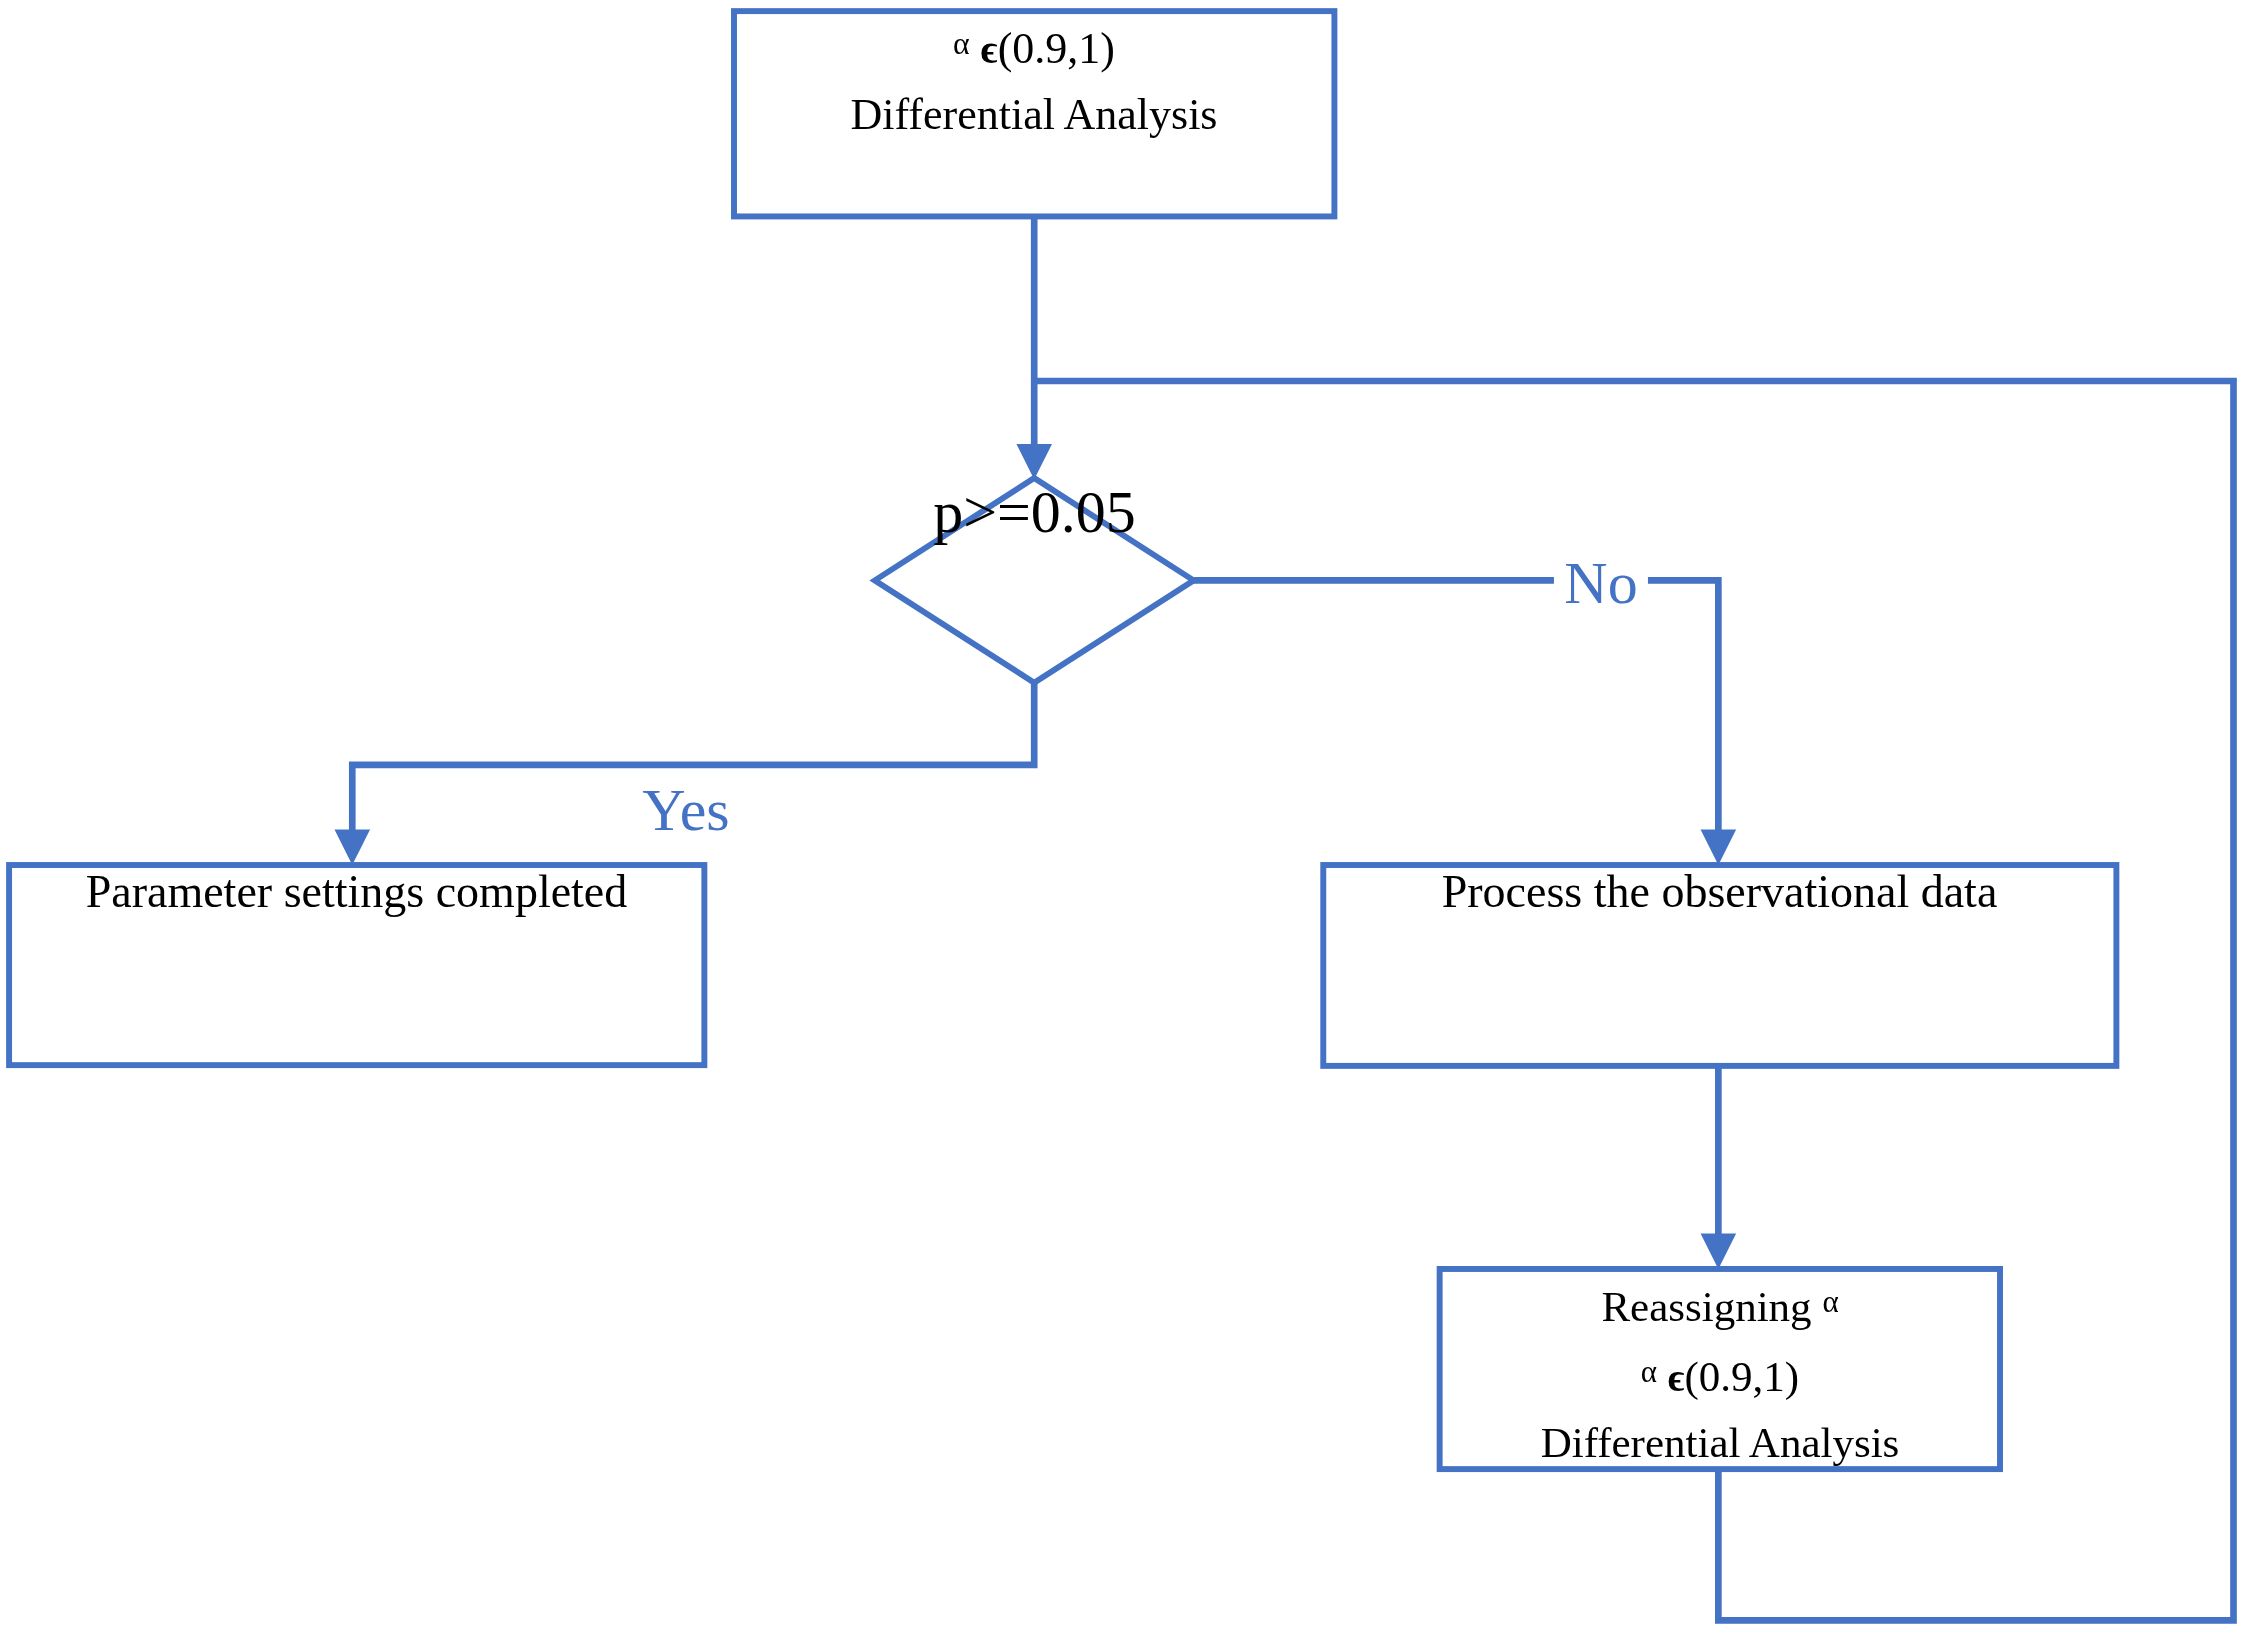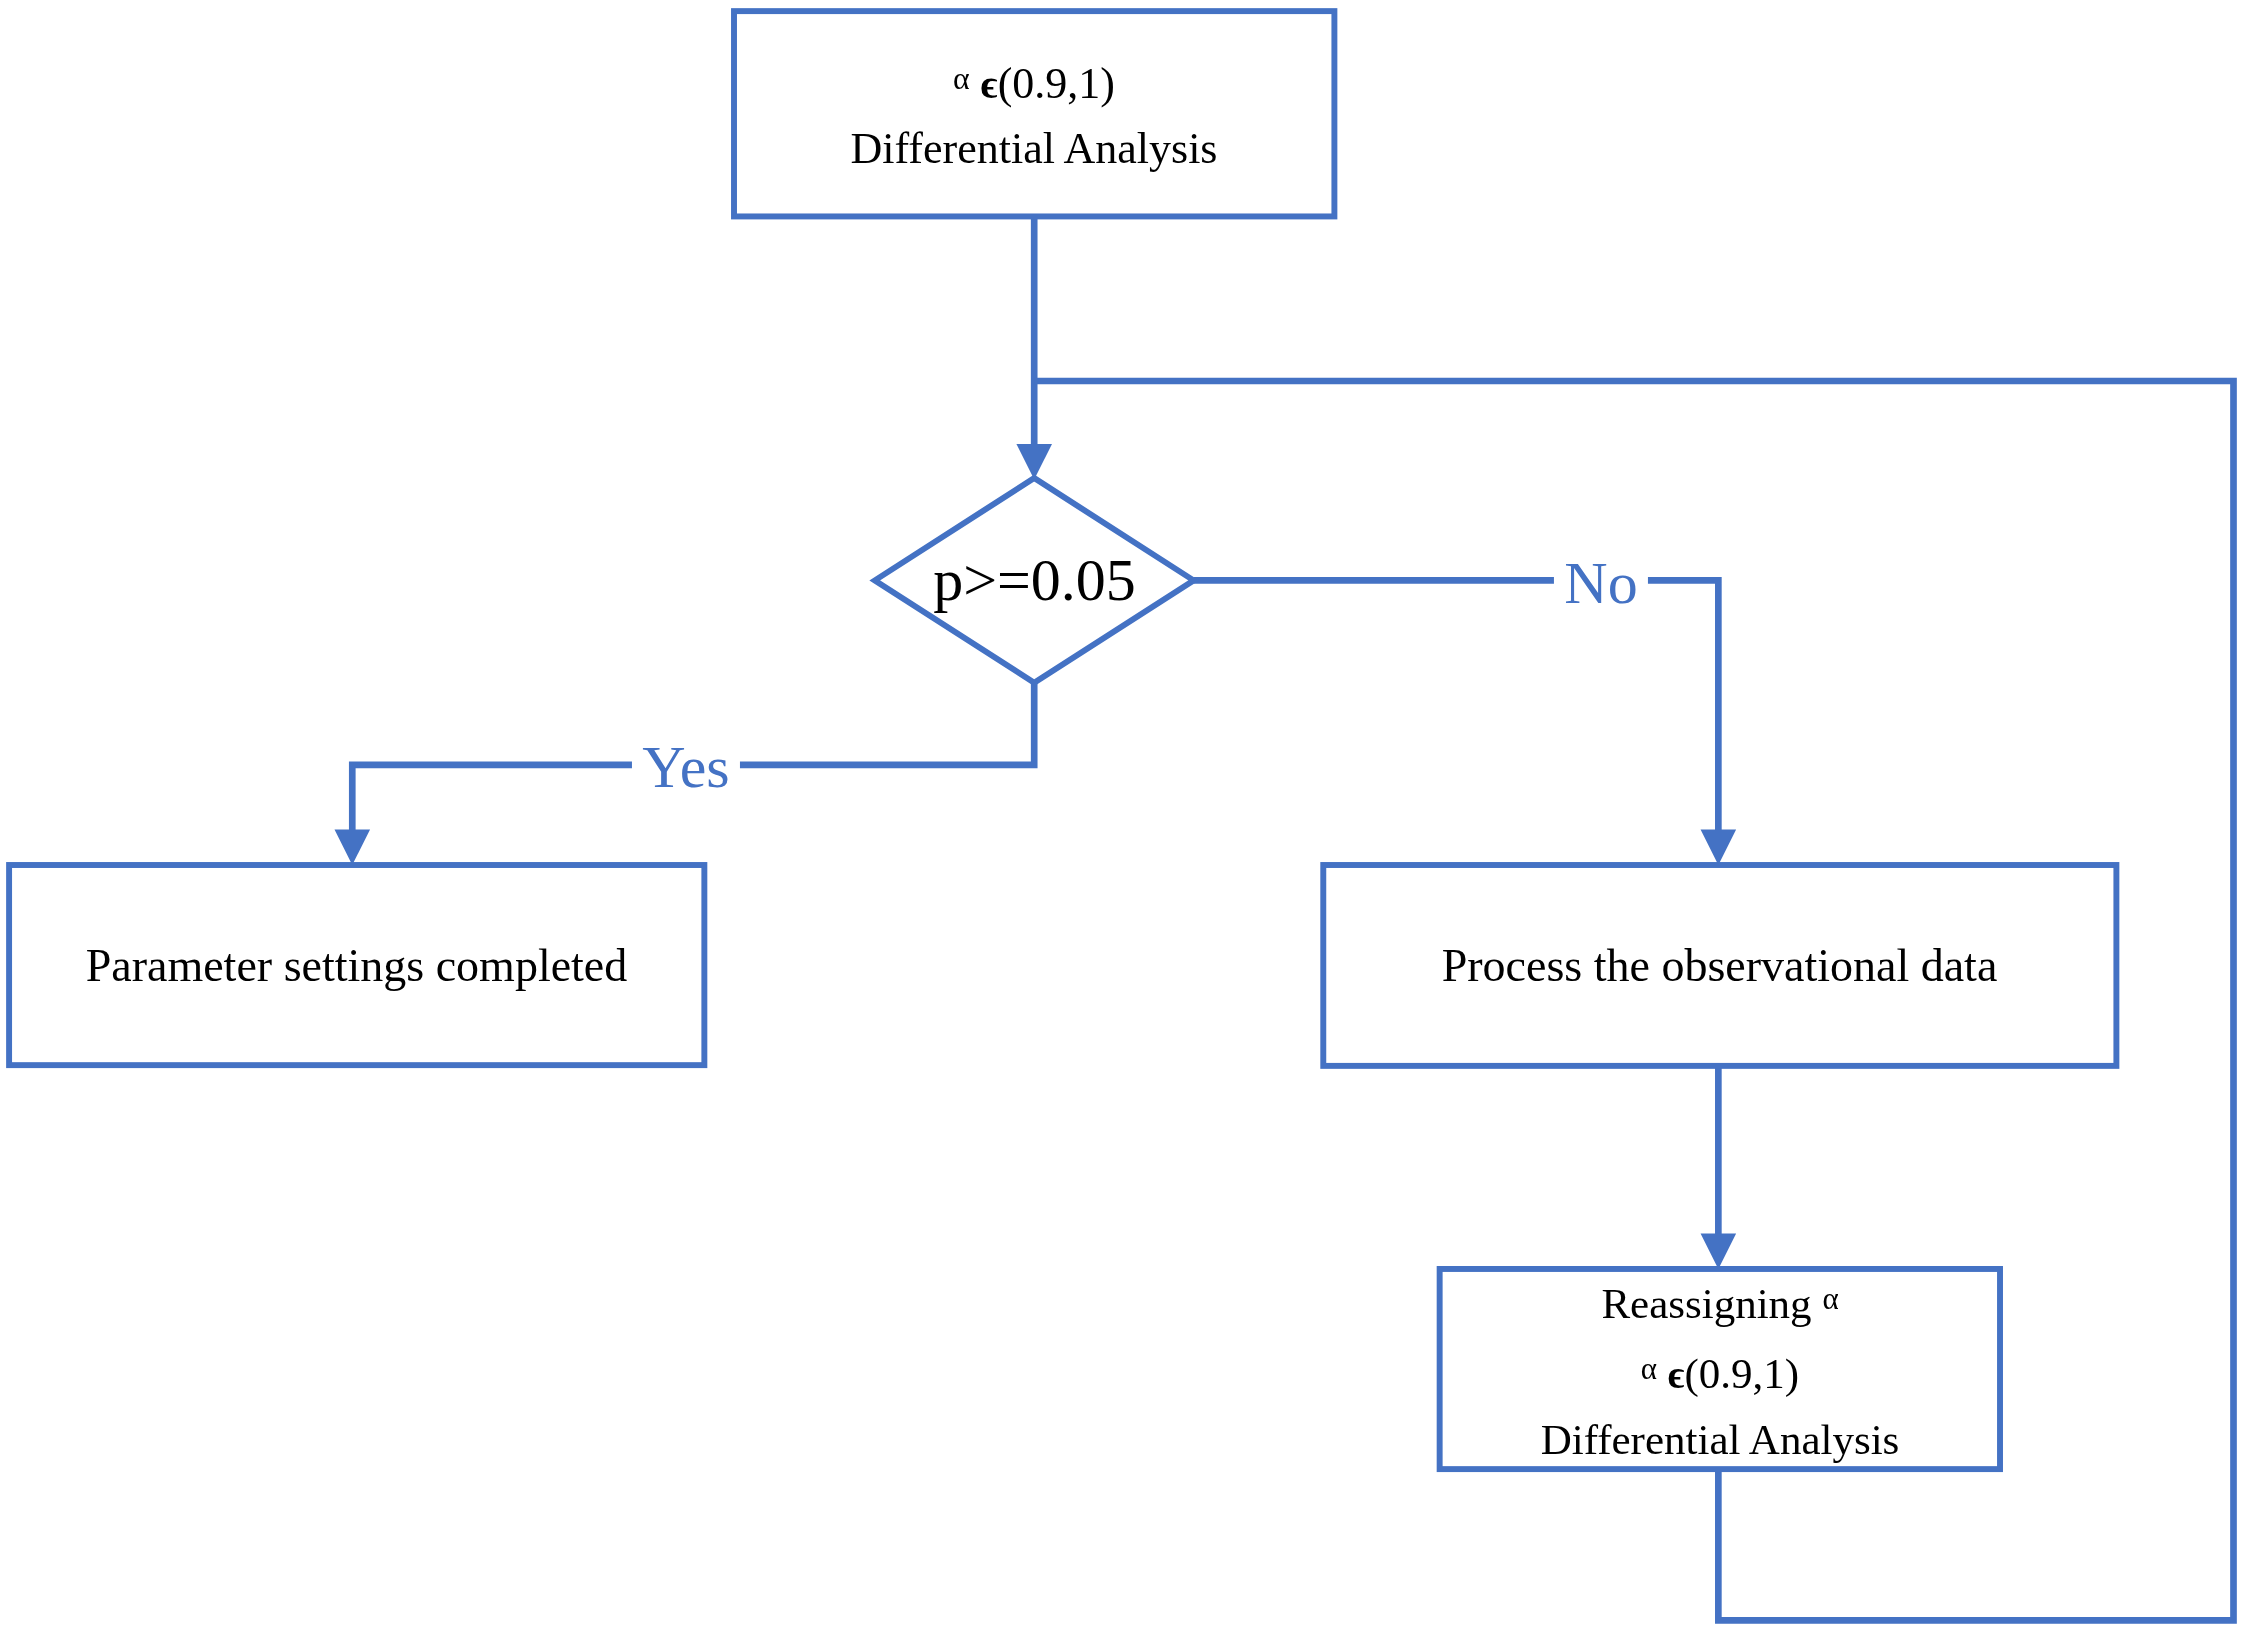--- a/index.html
+++ b/index.html
@@ -36,21 +36,21 @@
   }
   .arrowhead {
     fill: var(--accent);
     stroke: none;
   }
   .node-label {
     position: absolute;
     display: flex;
     flex-direction: column;
     align-items: center;
-    justify-content: center;
+    justify-content: flex-start;
     text-align: center;
     font-family: "Liberation Serif", "DejaVu Serif", serif;
     color: var(--text);
   }
   .node-label .line { display: block; }
   #start-label   { left: 734px;  top: 11px;   width: 600px;  height: 205px; font-size: 44px; }
   #start-label .line { line-height: 65px; }
   #decision-label{ left: 875px; top: 478px;  width: 319px;  height: 205px; font-size: 60px; }
   #param-label   { left: 9px;   top: 865px; width: 695px;  height: 200px; font-size: 46px; }
   #process-label { left: 1323px; top: 865px; width: 793px; height: 201px; font-size: 46px; }
@@ -68,21 +68,21 @@
     position: absolute;
     transform: translate(-50%, -50%);
     font-family: "Liberation Serif", "DejaVu Serif", serif;
     font-size: 60px;
     line-height: 1.1;
     color: var(--accent);
     background: var(--background, #fff);
     padding: 0 10.4px;
     white-space: nowrap;
   }
-  #yes-label { left: 686px;  top: 767px; }
+  #yes-label { left: 686px;  top: 810px; }
   #no-label  { left: 1601px; top: 583px;  }
 </style>
 </head>
 <body>
 
 <div id="canvas">
 
   <svg id="lines-layer" width="2250" height="1647" viewBox="0 0 3035 2222" xmlns="http://www.w3.org/2000/svg">
 
     <path class="connector" d="M1395,292 L1395,601"></path>

